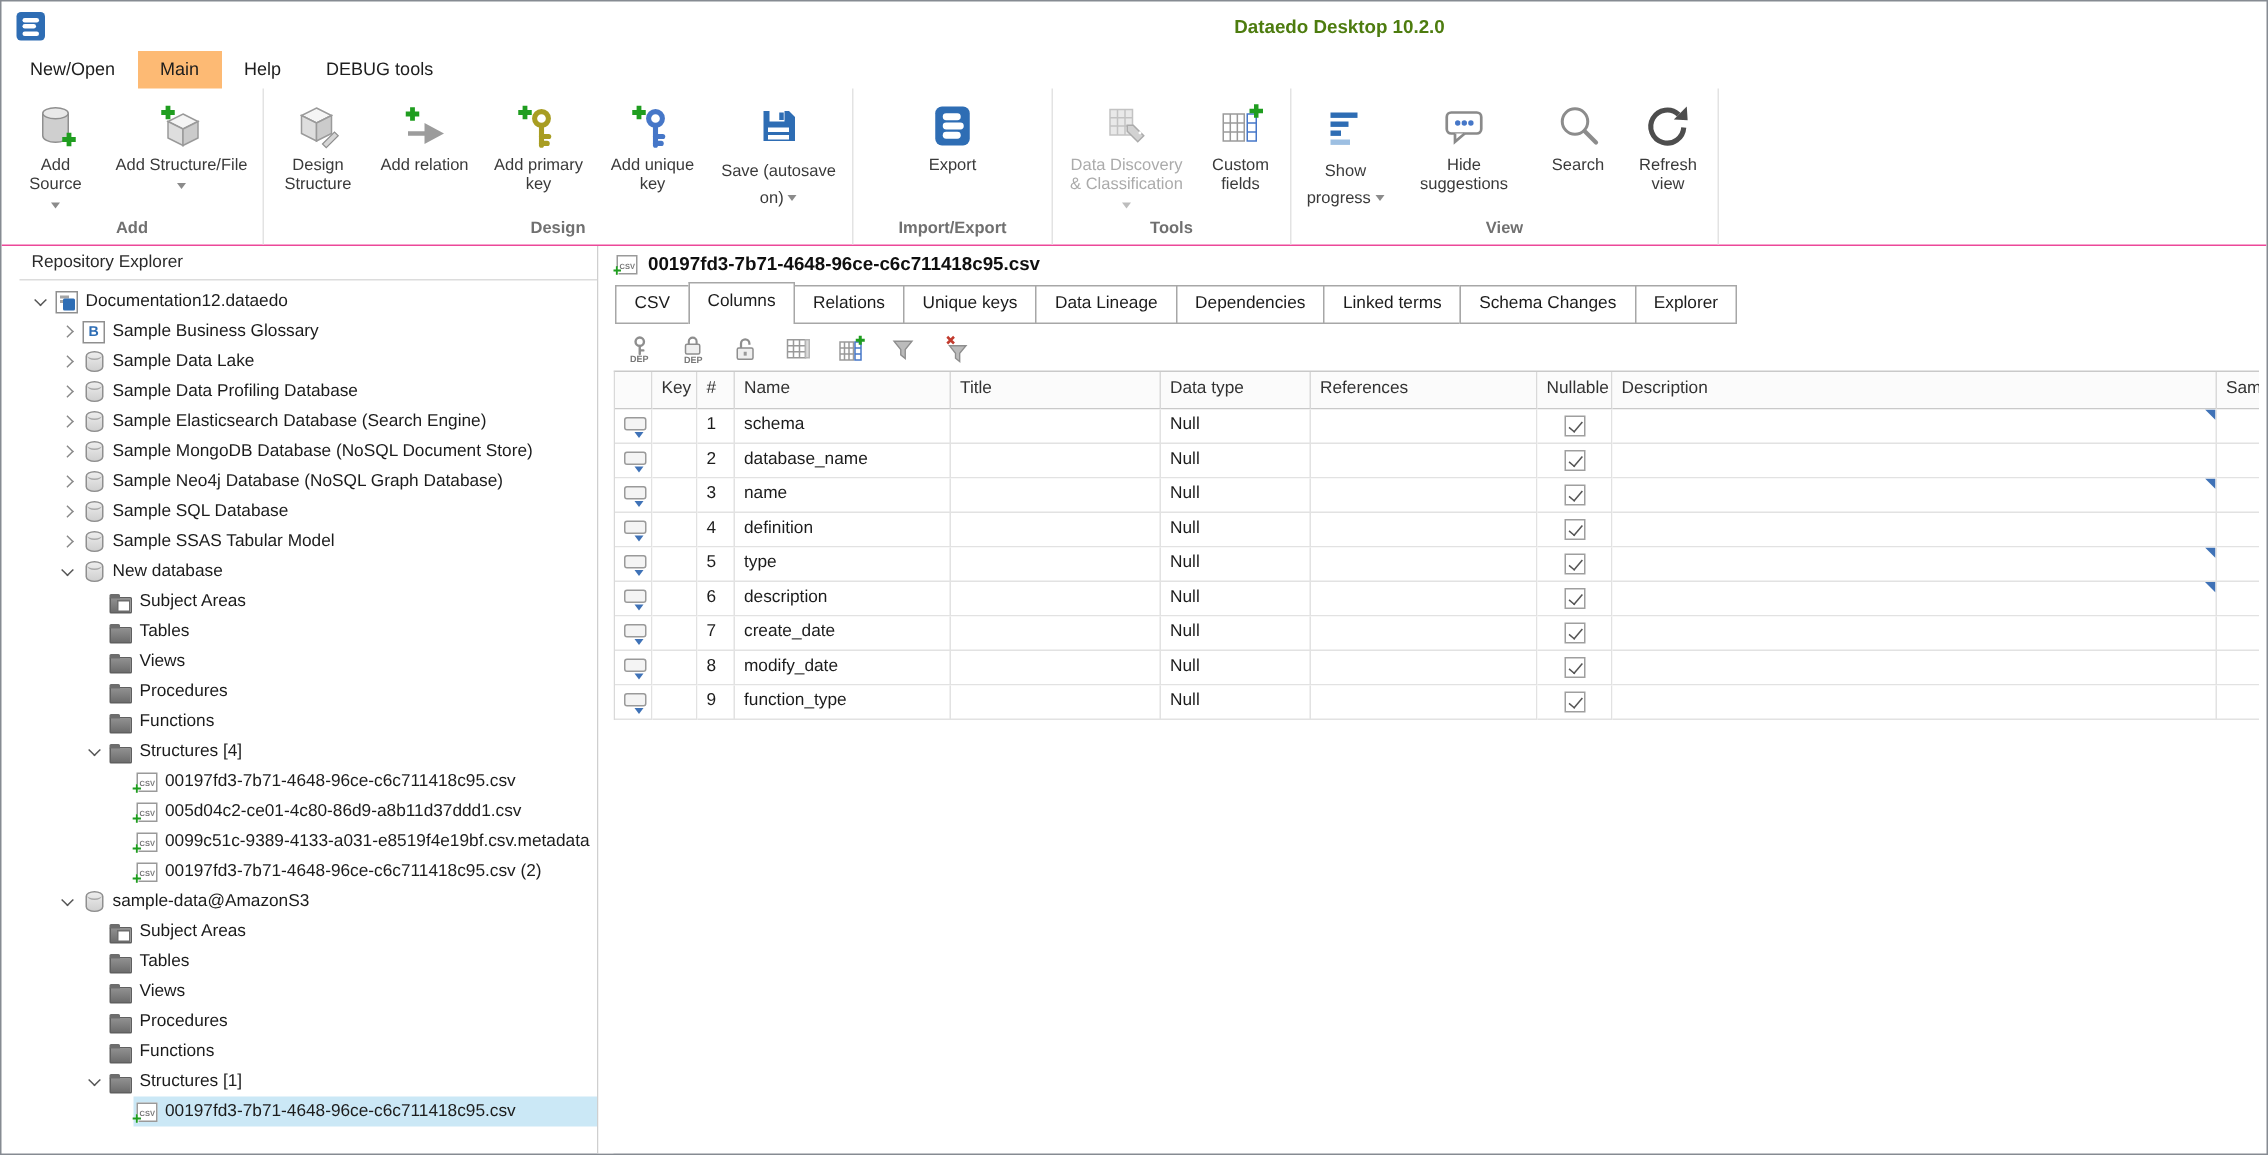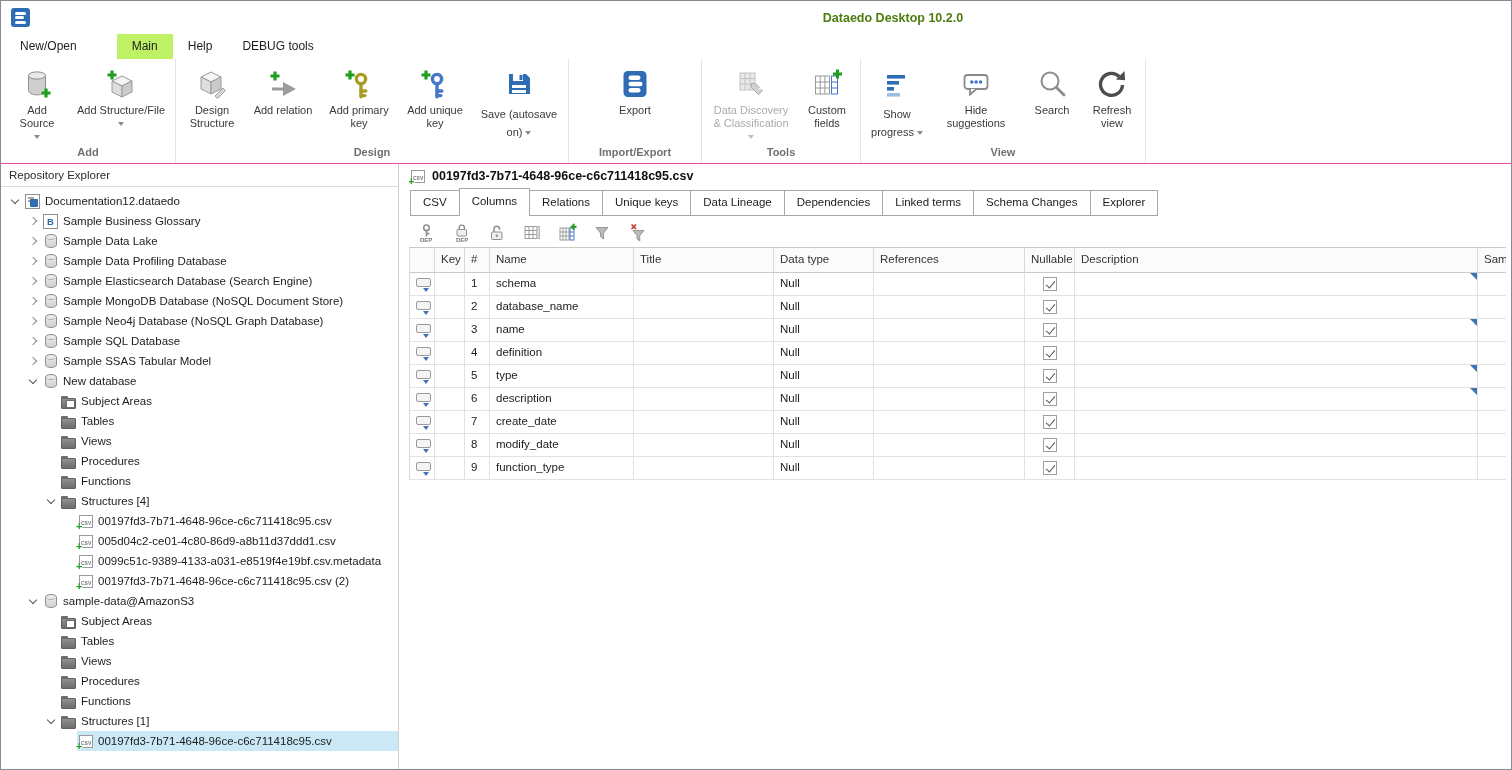--- a/index.html
+++ b/index.html
@@ -11,41 +11,41 @@
   .app-logo { width:19px; height:19px; background:#2e6db4; border-radius:3px; position:relative; }
   .app-logo i { position:absolute; left:4px; height:3px; background:#fff; border-radius:1.5px; }
   .app-logo i:nth-child(1){ top:3.5px; width:11px; }
   .app-logo i:nth-child(2){ top:8px;   width:9px;  }
   .app-logo i:nth-child(3){ top:12.5px;width:11px; }
   .win-title { position:absolute; left:274px; right:0; text-align:center; font-weight:bold; font-size:12.5px; color:#4d7c0f; }
 
   
   .menubar { height:25px; display:flex; padding-left:4px; font-size:12px; color:#1d1d1d; }
   .mtab { padding:5px 15px 0; cursor:default; }
-  .mtab.active { background:#bef264;margin-left:25px; }
+  .mtab.active { background:#fdba74; }
 
   
   .ribbon { height:105px; border-bottom:1px solid #ec4899; display:flex; }
   .rgroup { display:flex; flex-direction:column; border-right:1px solid #e3e3e3; }
   .rbuttons { flex:1; display:flex; align-items:stretch; padding:3px 3px 0; }
   .rbtn { display:flex; flex-direction:column; align-items:center; padding:3px 6px 0; }
   .ricon { height:37px; display:flex; align-items:center; justify-content:center; margin-bottom:2px; }
   .rlabel { font-size:11px; line-height:13px; text-align:center; color:#3a3a3a; }
   .lblbox { text-align:center; }
   .lblbox .rlabel { display:inline; }
   .caret { display:inline-block; width:0; height:0; border-left:3.5px solid transparent; border-right:3.5px solid transparent; border-top:4px solid #8b8b8b; }
   .caret.below { display:block; margin:5px auto 0; }
   .caret.inline { margin-left:3px; margin-bottom:1px; }
   .rbtn.disabled .rlabel { color:#ababab; }
   .gname { font-size:11px; font-weight:bold; color:#707070; text-align:center; padding:1px 0 5px; }
   .w100 { width:102px; } .w64 { width:66px; } .w72 { width:76px; } .w86 { width:92px; } .w56 { width:60px; }
 
   
   .content { display:flex; height:605px; }
-  .explorer { width:398px; border-right:1px solid #cfcfcf; display:flex; flex-direction:column; overflow:hidden; flex:none; }
+  .explorer { width:398px; border-right:1px solid #cfcfcf; display:flex; flex-direction:column; overflow:hidden; flex:none;padding-left:12px; }
   .exp-header { height:23px; padding:5px 8px; font-size:11.5px; color:#2b2b2b; border-bottom:1px solid #dcdcdc; }
   .tree { flex:1; padding-top:4px; overflow:hidden; }
   .trow { height:20px; display:flex; align-items:center; font-size:11.5px; color:#1c1c1c; cursor:default; }
   .lv0{ padding-left:8px; } .lv1{ padding-left:26px; } .lv2{ padding-left:44px; } .lv3{ padding-left:62px; }
   .exp { width:14px; height:14px; position:relative; flex:none; }
   .exp::after { content:""; position:absolute; width:5px; height:5px; border-right:1.4px solid #8a8a8a; border-bottom:1.4px solid #8a8a8a; top:4px; left:3px; transform:rotate(-45deg); }
   .exp.down::after { transform:rotate(45deg); border-color:#555; top:3px; }
   .exp.none::after { display:none; }
   .rb { display:flex; align-items:center; flex:1; height:100%; padding-left:2px; }
   .rb.sel { background:#cbe8f6; }

